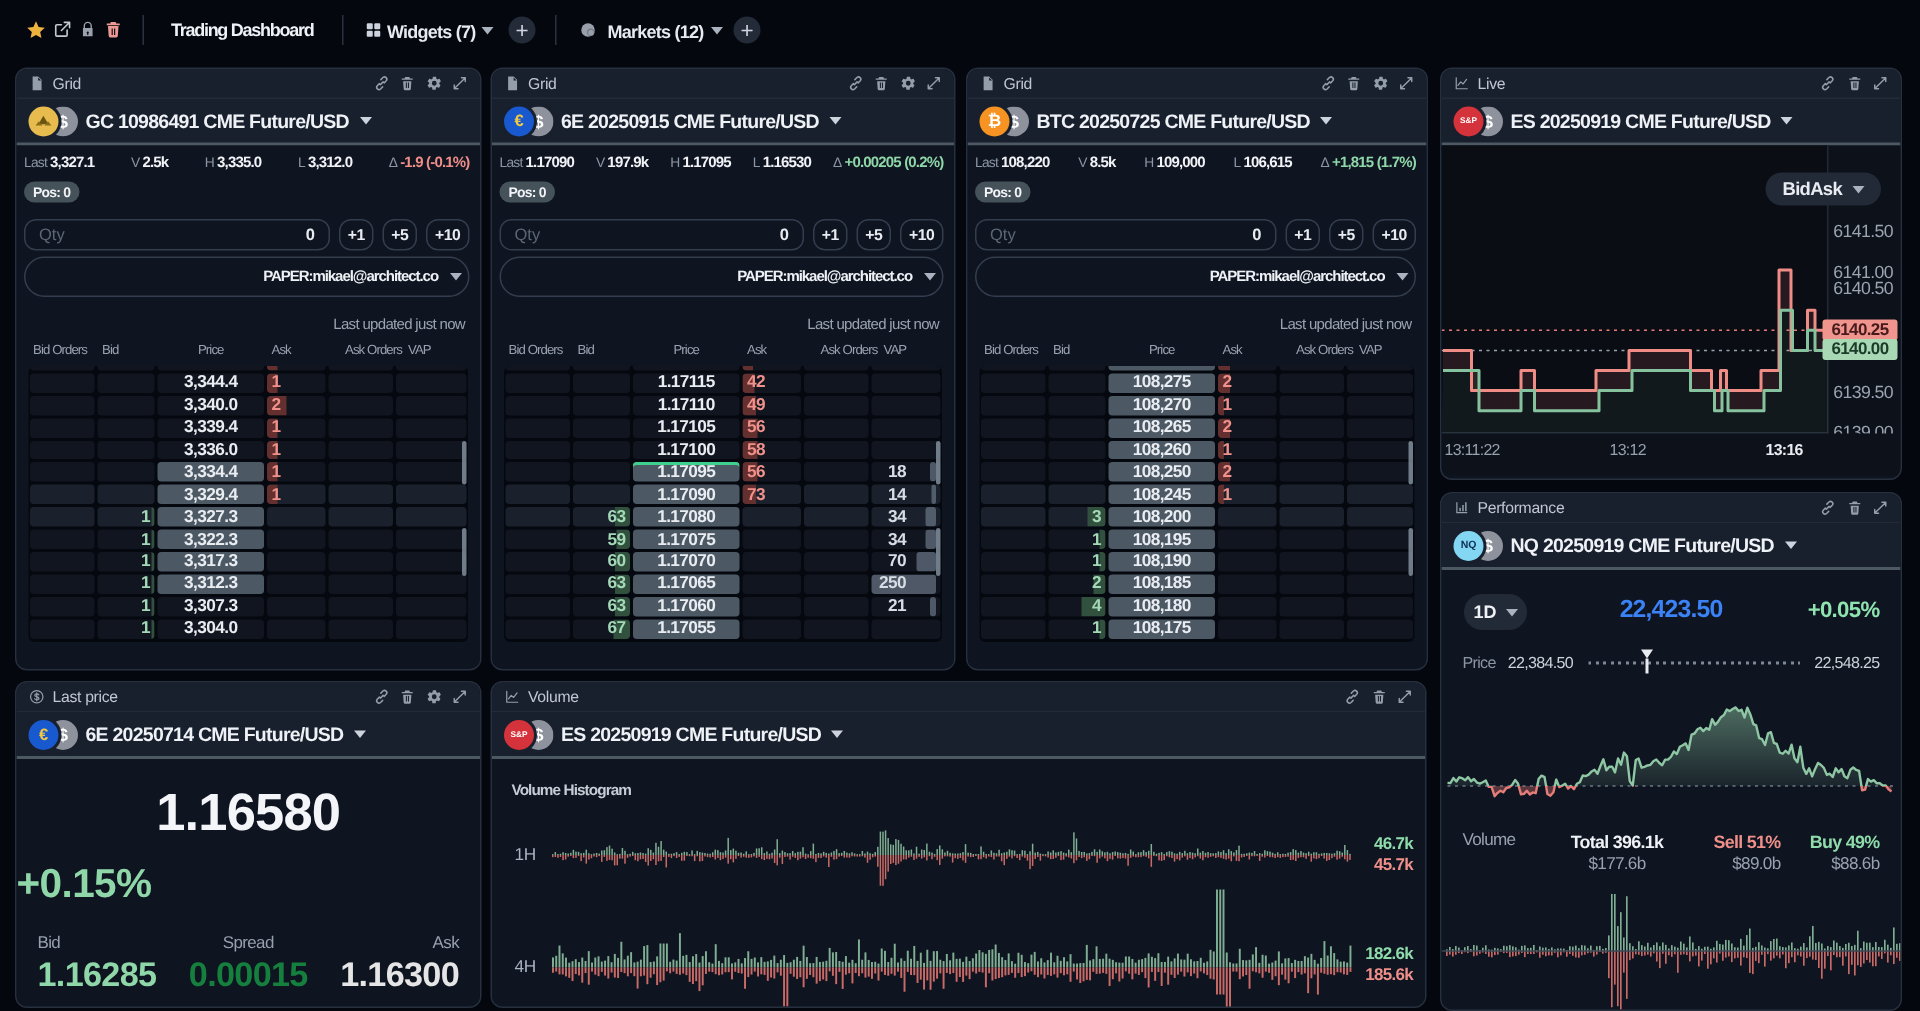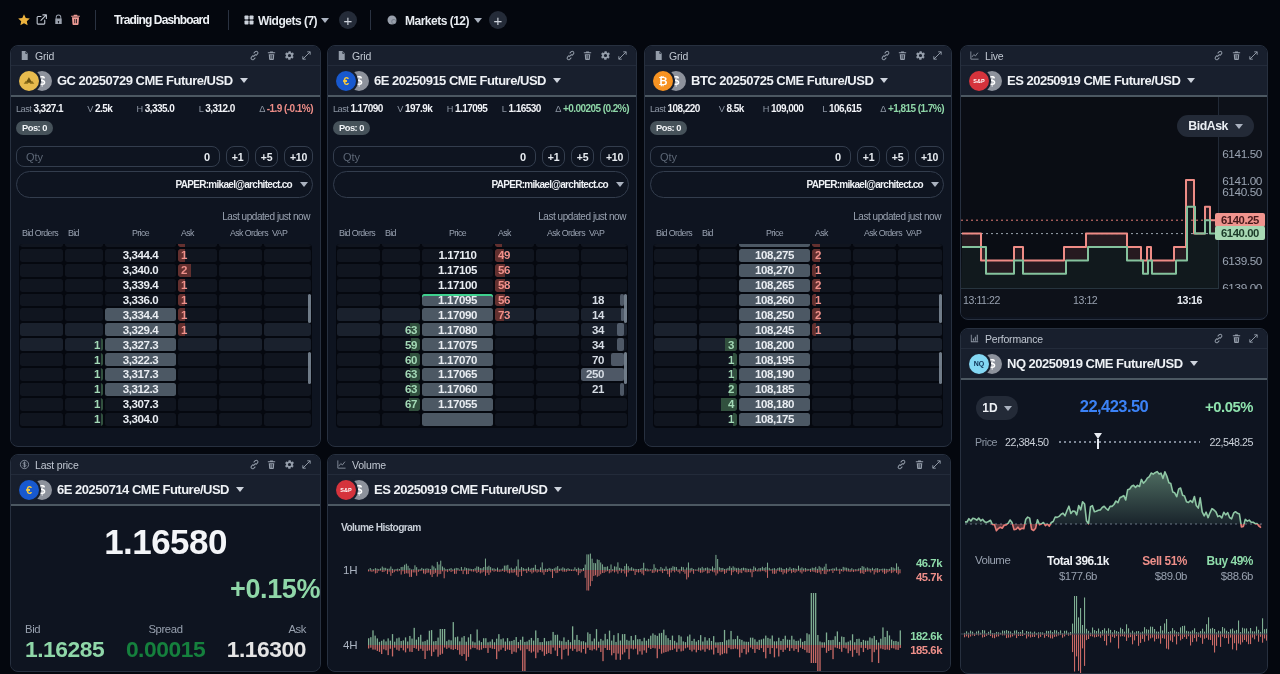--- a/index.html
+++ b/index.html
@@ -71,21 +71,21 @@
 .prow .pv:last-child{margin-left:10px}
 .ptrack{flex:1;height:2px;margin-left:10px;position:relative;background-image:repeating-linear-gradient(90deg,#7e8896 0 2px,transparent 2px 5px)}
 .pmark{position:absolute;left:25%;top:-8px;width:0;height:0;border-left:4px solid transparent;border-right:4px solid transparent;border-top:6px solid #e8ecf2}
 .pmark:after{content:"";position:absolute;left:-1px;top:0;width:2px;height:10px;background:#e8ecf2}
 .vstats{position:absolute;left:14px;right:14px;top:174px;display:flex;font-size:11.4px;letter-spacing:-0.45px;color:#98a1af;white-space:nowrap}
 .vstats b{font-weight:700;color:#eef1f5;font-size:11.9px}
 .vs1{width:48px}
 .vs2{width:110px;text-align:center;display:flex;flex-direction:column;gap:2px}
 .vs3{position:absolute;top:0;text-align:right;display:flex;flex-direction:column;gap:2px}
 .lpbig{position:absolute;left:0;right:0;top:16px;text-align:center;font-size:35px;letter-spacing:-0.55px;font-weight:700;color:#f3f5f8}
-.lppct{position:absolute;left:0;right:0;top:68px;text-align:right;font-size:27px;letter-spacing:-0.4px;font-weight:700;color:#8fd7a8}
+.lppct{position:absolute;left:0;right:0;top:68px;text-align:left;font-size:27px;letter-spacing:-0.4px;font-weight:700;color:#8fd7a8}
 .lprow{position:absolute;left:14px;right:14px;top:117px;display:flex}
 .lpc{flex:1;display:flex;flex-direction:column;gap:1px}
 .lpl{font-size:11.3px;letter-spacing:-0.4px;color:#97a0ae}
 .lpv{font-size:22.8px;letter-spacing:-0.45px;font-weight:700}
 .vhlabel{position:absolute;left:13px;top:16px;font-size:10.2px;letter-spacing:-0.6px;font-weight:700;color:#c6cdd6}
 .hrl{position:absolute;left:15px;font-size:11.5px;letter-spacing:-0.2px;color:#aab3c0}
 .hvals{position:absolute;right:8px;display:flex;flex-direction:column;gap:2px;font-size:11.3px;letter-spacing:-0.45px;font-weight:700;text-align:right}
 </style></head><body>
 <div class="topbar">
     <span class="tic" style="left:17px;top:13px">
@@ -169,21 +169,21 @@
             <path d="M13 9.8l2.3 2.9h-4.6z" fill="#8a6d1a"></path>
           </svg>
         </span>
         <span class="coin usd">
           <svg viewBox="0 0 20 20" width="20" height="20">
             <circle cx="10" cy="10" r="10" fill="#8d929c"></circle>
             <text x="10" y="14.2" text-anchor="middle" font-size="12" font-weight="700" fill="#fff" font-family="Liberation Sans">$</text>
           </svg>
         </span>
       </span>
-      <span class="st">GC 20250729 CME Future/USD</span>
+      <span class="st">GC 10986491 CME Future/USD</span>
       <span class="car"></span>
     </div>
     <div class="wbody">
       <div class="srow">
         <span class="si"><span class="sk">Last</span><span class="sv">3,327.1</span></span>
         <span class="si"><span class="sk">V</span><span class="sv">2.5k</span></span>
         <span class="si"><span class="sk">H</span><span class="sv">3,335.0</span></span>
         <span class="si"><span class="sk">L</span><span class="sv">3,312.0</span></span>
         <span class="si"><span class="sk">Δ</span><span class="sv red">-1.9 (-0.1%)</span></span>
       </div>
@@ -462,20 +462,33 @@
       </div>
       <div class="obt">
         <div class="r" style="margin-top:-11px">
           <span class="c c0"></span>
           <span class="c c1"></span>
           <span class="c c2">
             <span class="pt"></span>
           </span>
           <span class="c c3">
             <i class="abar" style="width:7px"></i>
+          </span>
+          <span class="c c4"></span>
+          <span class="c c5"></span>
+        </div>
+        <div class="r" style="">
+          <span class="c c0"></span>
+          <span class="c c1"></span>
+          <span class="c c2">
+            <span class="pt">1.17115</span>
+          </span>
+          <span class="c c3">
+            <i class="abar" style="width:8px"></i>
+            <span class="at">42</span>
           </span>
           <span class="c c4"></span>
           <span class="c c5"></span>
         </div>
         <div class="r" style="">
           <span class="c c0"></span>
           <span class="c c1"></span>
           <span class="c c2">
             <span class="pt">1.17110</span>
           </span>

